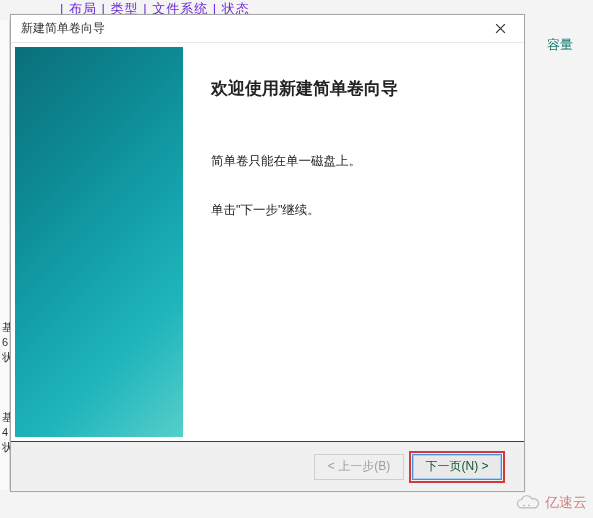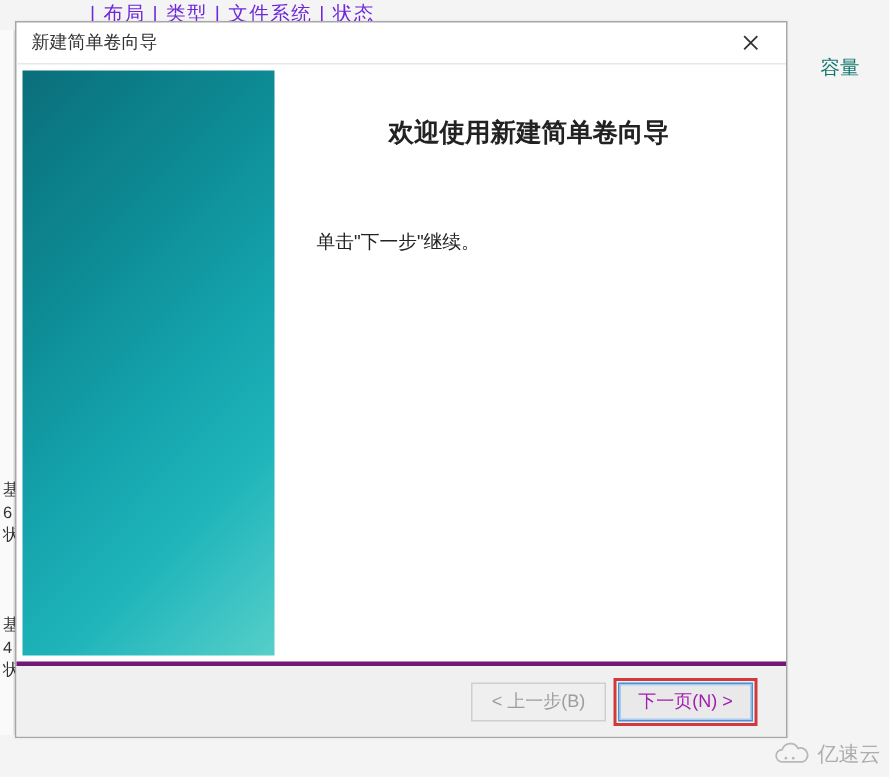--- a/index.html
+++ b/index.html
@@ -98,44 +98,43 @@
     }
     .content-panel {
       flex: 1;
       padding: 34px 30px 10px 28px;
       color: #222;
     }
     .welcome-heading {
       font-size: 17px;
       font-weight: 600;
       margin-bottom: 52px;
-      margin-left: 48px;
     }
     .desc-line {
       font-size: 12.5px;
       margin-bottom: 30px;
       line-height: 1.5;
     }
     .button-bar {
       height: 50px;
-      border-top: 3px solid #701a75;
+      border-top: 1px solid #701a75;
       background: #f0f0f0;
       display: flex;
       align-items: center;
       justify-content: flex-end;
       padding-right: 22px;
       gap: 8px;
     }
     .wiz-btn {
       min-width: 90px;
       height: 26px;
       background: #e9e9e9;
       border: 1px solid #b6b6b6;
       font-size: 12px;
-      color: #a21caf;
+      color: #14532d;
       cursor: pointer;
       font-family: inherit;
     }
     .wiz-btn.disabled {
       color: #9d9d9d;
       border-color: #cfcfcf;
       background: #efefef;
       cursor: default;
     }
     .wiz-btn.primary {
@@ -147,21 +146,21 @@
     }
     .watermark {
       position: absolute;
       right: 6px;
       bottom: 6px;
       opacity: 0.55;
       display: flex;
       align-items: center;
       gap: 4px;
       font-size: 14px;
-      color: #737373;
+      color: #b91c1c;
       pointer-events: none;
     }
     .watermark svg { width: 26px; height: 18px; }
   </style>
 </head>
 <body>
 
 <div class="bg-menu">| 布局 | 类型 | 文件系统 | 状态</div>
 <div class="bg-col-right">容量</div>
 <div class="bg-left-strip"></div>
@@ -178,20 +177,21 @@
     <div class="close-btn">
       <svg viewBox="0 0 10 10">
           <path d="M1 1 L9 9 M9 1 L1 9" stroke="#333" stroke-width="1.1" fill="none"></path>
         </svg>
     </div>
   </div>
   <div class="body-area">
     <div class="side-panel"></div>
     <div class="content-panel">
       <div class="welcome-heading">欢迎使用新建简单卷向导</div>
+      <div class="desc-line">简单卷只能在单一磁盘上。</div>
       <div class="desc-line">单击"下一步"继续。</div>
     </div>
   </div>
   <div class="button-bar">
     <button class="wiz-btn disabled">&lt; 上一步(B)</button>
     <button class="wiz-btn primary">下一页(N) &gt;</button>
   </div>
 </div>
 
 <div class="watermark">

